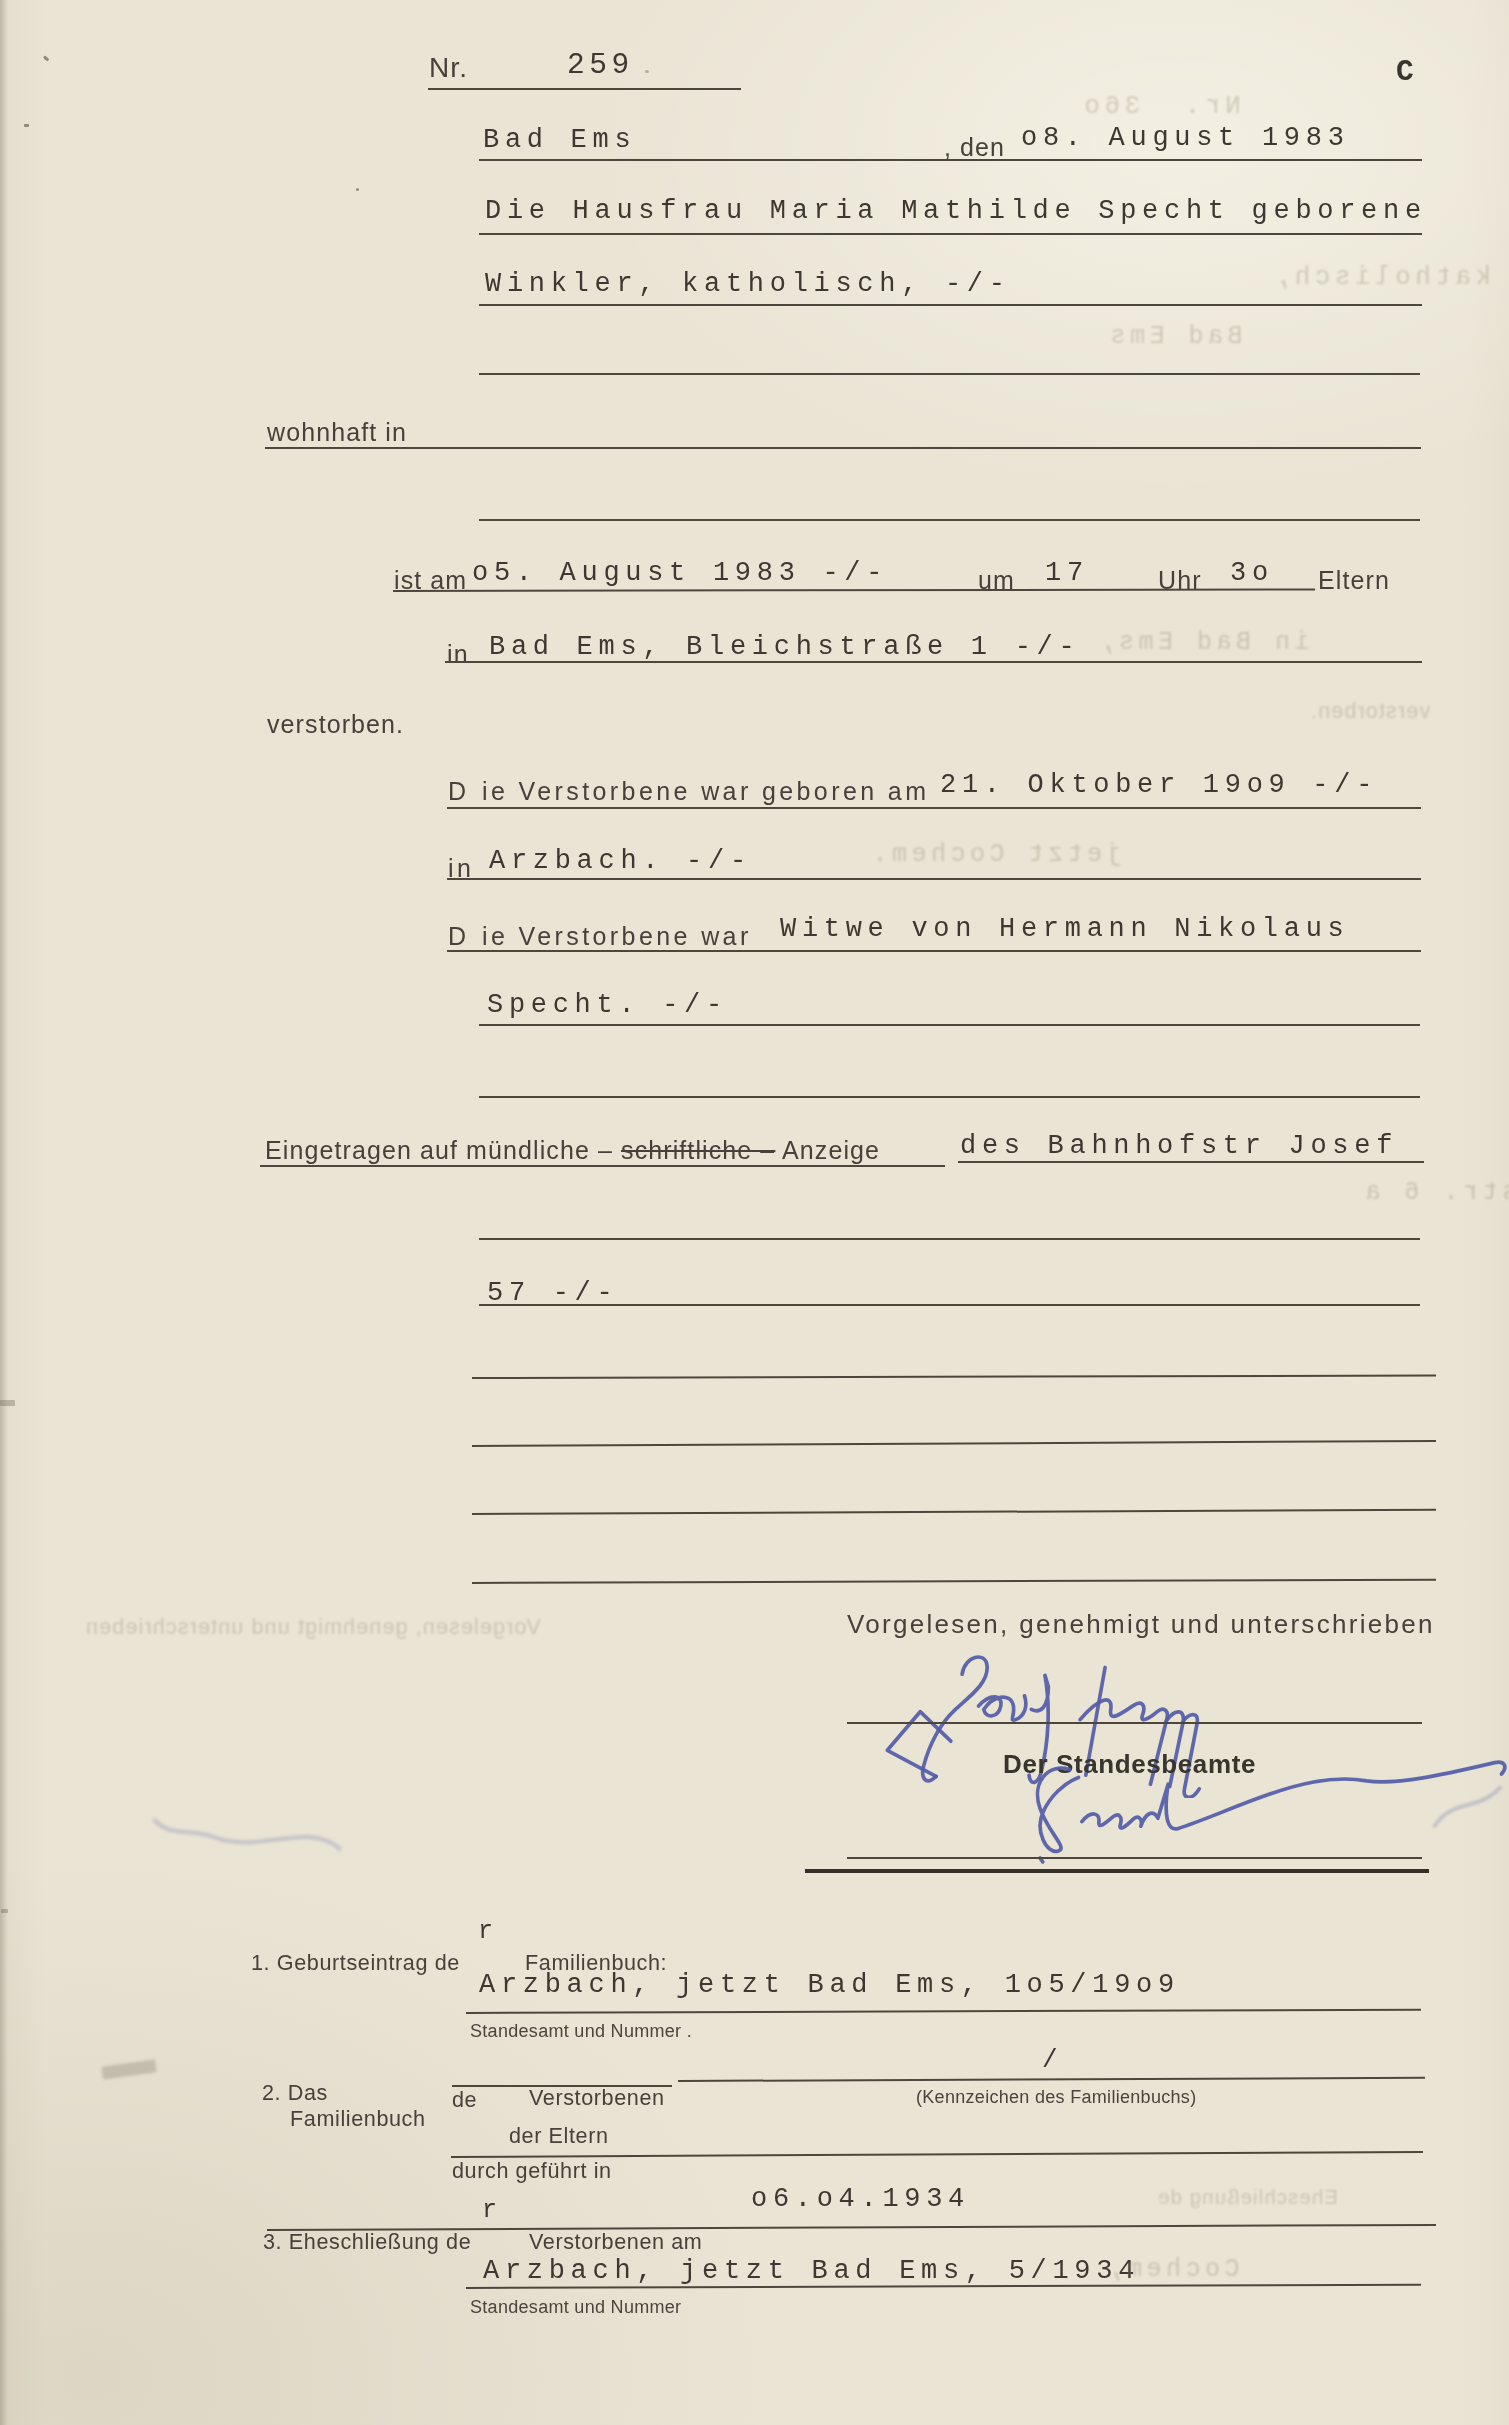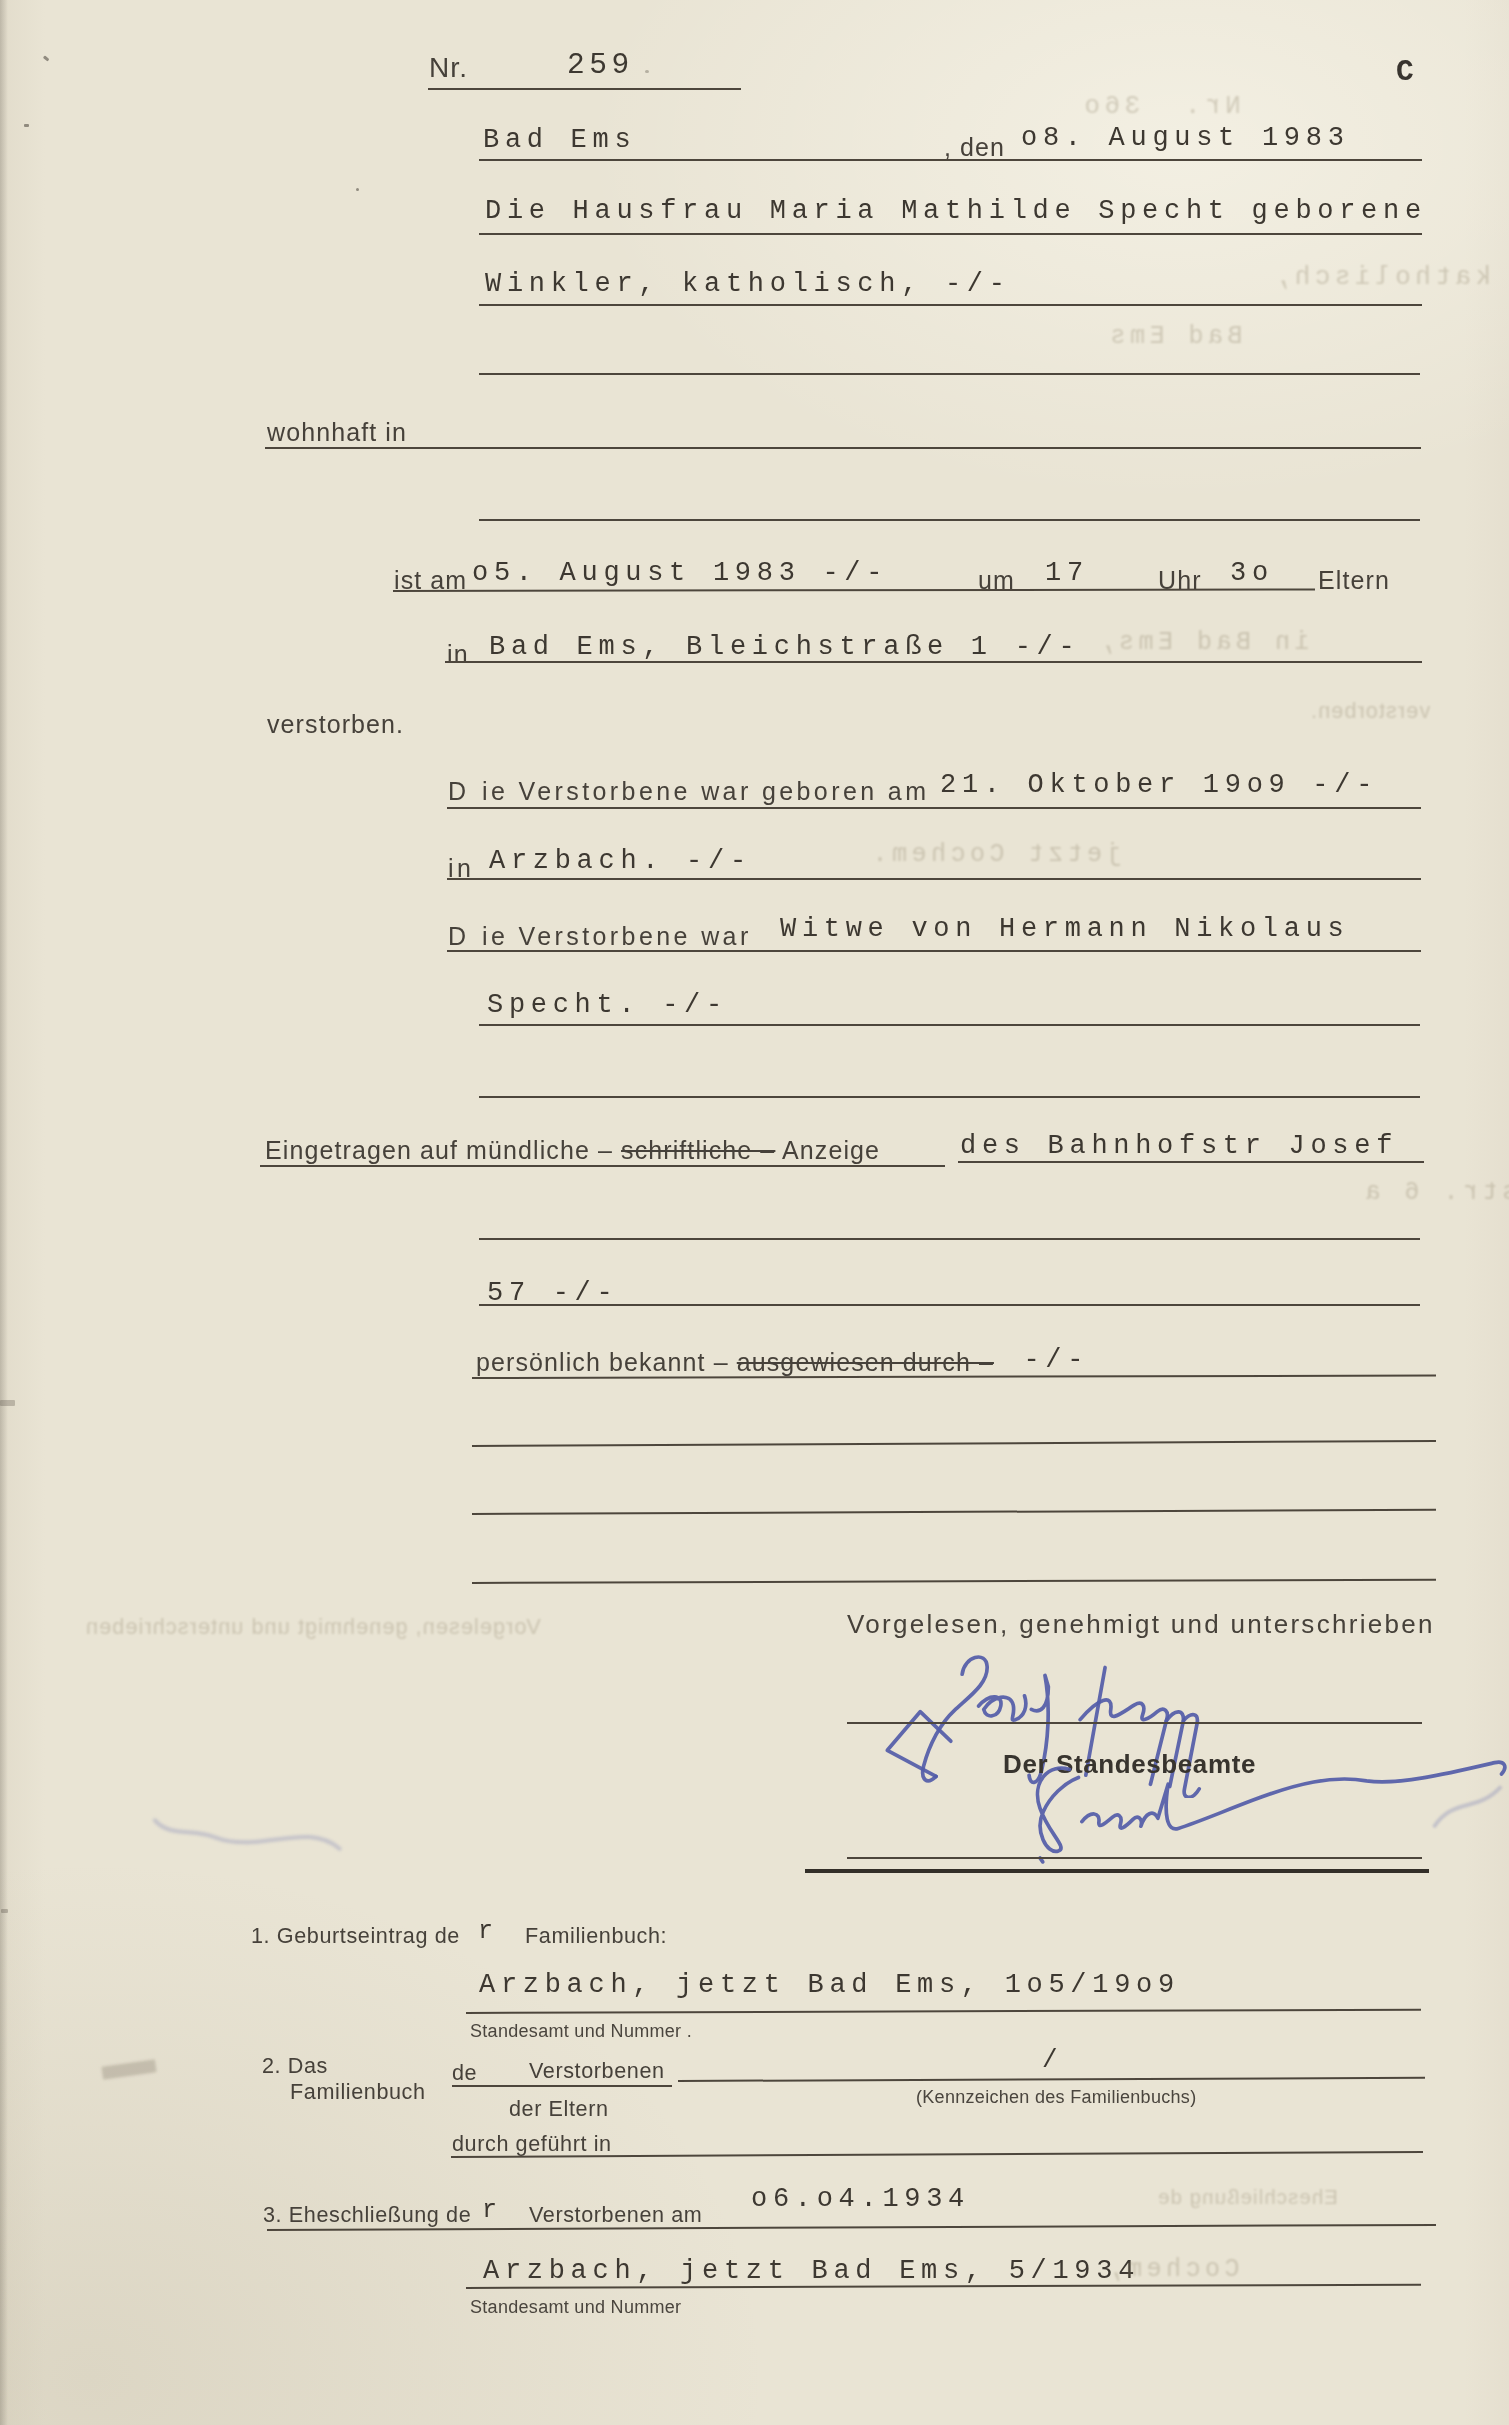--- a/index.html
+++ b/index.html
@@ -15,21 +15,21 @@
   #page::after{ 
     content:"";position:absolute;left:0;top:0;width:8px;height:100%;
     background:linear-gradient(90deg, rgba(60,54,44,.22), rgba(60,54,44,0));
     pointer-events:none;
   }
   .t{position:absolute;white-space:pre;line-height:1.1;}
   .mono{font-family:"Liberation Mono", monospace;font-size:27px;letter-spacing:5.7px;color:#3d3831;}
   .sans{font-family:"Liberation Sans", sans-serif;font-size:25px;letter-spacing:1.1px;color:#46413a;}
   .wide{letter-spacing:3.4px;}
   .ls4{letter-spacing:2.3px;}
-  .fs38{font-size:21.6px;letter-spacing:0.6px;}
+  .fs38{font-size:21.6px;letter-spacing:0.6px;margin-top:27px;}
   .fs32{font-size:18px;letter-spacing:0.3px;color:#4a453e;}
   .fs50{font-size:28px;}
   .bold{font-weight:bold;color:#38342e;}
   .strike{text-decoration:line-through;text-decoration-thickness:1.7px;}
   .rule{position:absolute;height:1.7px;background:#4d463c;transform-origin:left center;}
   .rule.heavy{height:4px;background:#332f29;}
   .row{display:flex;align-items:baseline;}
   .ghost{position:absolute;white-space:pre;transform:scaleX(-1);opacity:.32;filter:blur(1.1px);color:#8d8268;}
   .gm{font-family:"Liberation Mono", monospace;letter-spacing:4.5px;}
   .gs{font-family:"Liberation Sans", sans-serif;letter-spacing:1.1px;}
@@ -98,23 +98,20 @@
   <div class="t row" style="left:265px;top:1137px">
     <span class="sans">Eingetragen auf mündliche – </span><span class="sans strike">schriftliche –</span><span class="sans"> Anzeige</span>
   </div>
   <span class="t mono" style="left:960px;top:1132px">des Bahnhofstr Josef</span>
   <div class="rule" style="left:260px;top:1165px;width:685px"></div>
   <div class="rule" style="left:958px;top:1161px;width:466px"></div>
   <div class="rule" style="left:479px;top:1238px;width:941px"></div>
   <span class="t mono" style="left:487px;top:1279px">57 -/-</span>
   <div class="rule" style="left:479px;top:1304px;width:941px"></div>
 
-  <div class="t row" style="left:476px;top:1349px">
-    <span class="sans">persönlich bekannt – </span><span class="sans strike">ausgewiesen durch –</span><span class="mono" style="margin-left:29.5px;transform:translateY(-4.5px)">-/-</span>
-  </div>
   <div class="rule" style="left:472px;top:1377px;width:964px;transform:rotate(-.15deg)"></div>
   <div class="rule" style="left:472px;top:1445px;width:964px;transform:rotate(-.3deg)"></div>
   <div class="rule" style="left:472px;top:1513px;width:964px;transform:rotate(-.25deg)"></div>
   <div class="rule" style="left:472px;top:1582px;width:964px;transform:rotate(-.2deg)"></div>
 
   <span class="t sans ls4" style="left:847px;top:1610px;font-size:26px">Vorgelesen, genehmigt und unterschrieben</span>
 
   <svg class="sig" style="left:851px;top:1639px" width="397" height="159" viewBox="0 0 700 280" aria-label="Josef Knopp">
     <path d="M196,62 C200,30 238,20 240,48 C242,78 210,100 182,126 C158,148 138,186 128,224 C122,248 134,258 150,242"></path>
     <path d="M150,242 L64,196 L122,128 L176,180"></path>

